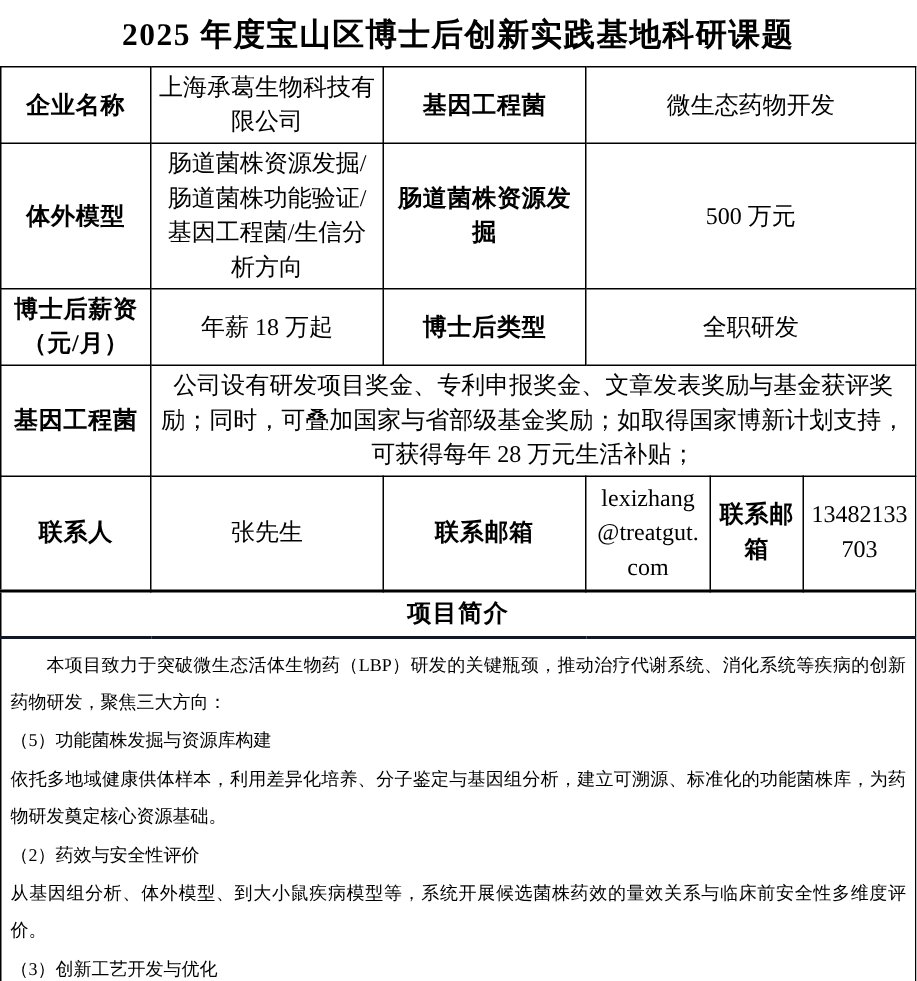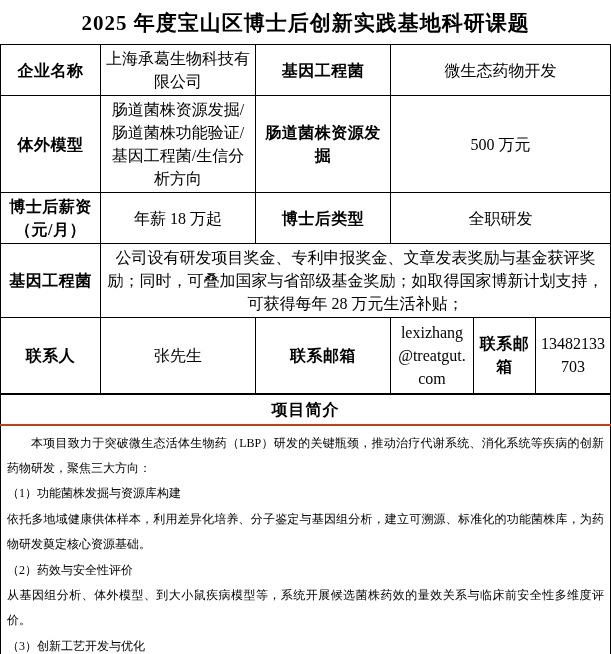--- a/index.html
+++ b/index.html
@@ -49,21 +49,21 @@
     text-align: justify;
     text-align-last: center;
     padding: 2px 10px;
   }
   .cell-email { font-size: 15px; padding: 2px 3px; }
   .cell-phone-label { padding: 2px 12px; }
   .cell-phone { font-size: 16px; padding: 2px 3px; }
 
   tr.brief-header-row td {
     border-top: 2px solid #000;
-    border-bottom: 2px solid #c2410c;
+    border-bottom: 2px solid #0f172a;
     font-weight: bold;
     letter-spacing: 1px;
     height: 31px;
   }
   tr.body-row td {
     border-bottom: 2px solid #000;
     text-align: left;
     vertical-align: top;
     padding: 5px 6px 4px 6px;
   }
@@ -129,21 +129,21 @@
       <td class="value cell-phone">13482133703</td>
     </tr>
 
     <tr class="brief-header-row">
       <td colspan="6">项目简介</td>
     </tr>
 
     <tr class="body-row" style="height:252px">
       <td colspan="6">
         <p class="bp first">本项目致力于突破微生态活体生物药（LBP）研发的关键瓶颈，推动治疗代谢系统、消化系统等疾病的创新药物研发，聚焦三大方向：</p>
-        <p class="bp">（1）功能菌株发掘与资源库构建</p>
+        <p class="bp">（5）功能菌株发掘与资源库构建</p>
         <p class="bp">依托多地域健康供体样本，利用差异化培养、分子鉴定与基因组分析，建立可溯源、标准化的功能菌株库，为药物研发奠定核心资源基础。</p>
         <p class="bp">（2）药效与安全性评价</p>
         <p class="bp">从基因组分析、体外模型、到大小鼠疾病模型等，系统开展候选菌株药效的量效关系与临床前安全性多维度评价。</p>
         <p class="bp">（3）创新工艺开发与优化</p>
 
       </td>
     </tr>
   </tbody>
     </table>
 

